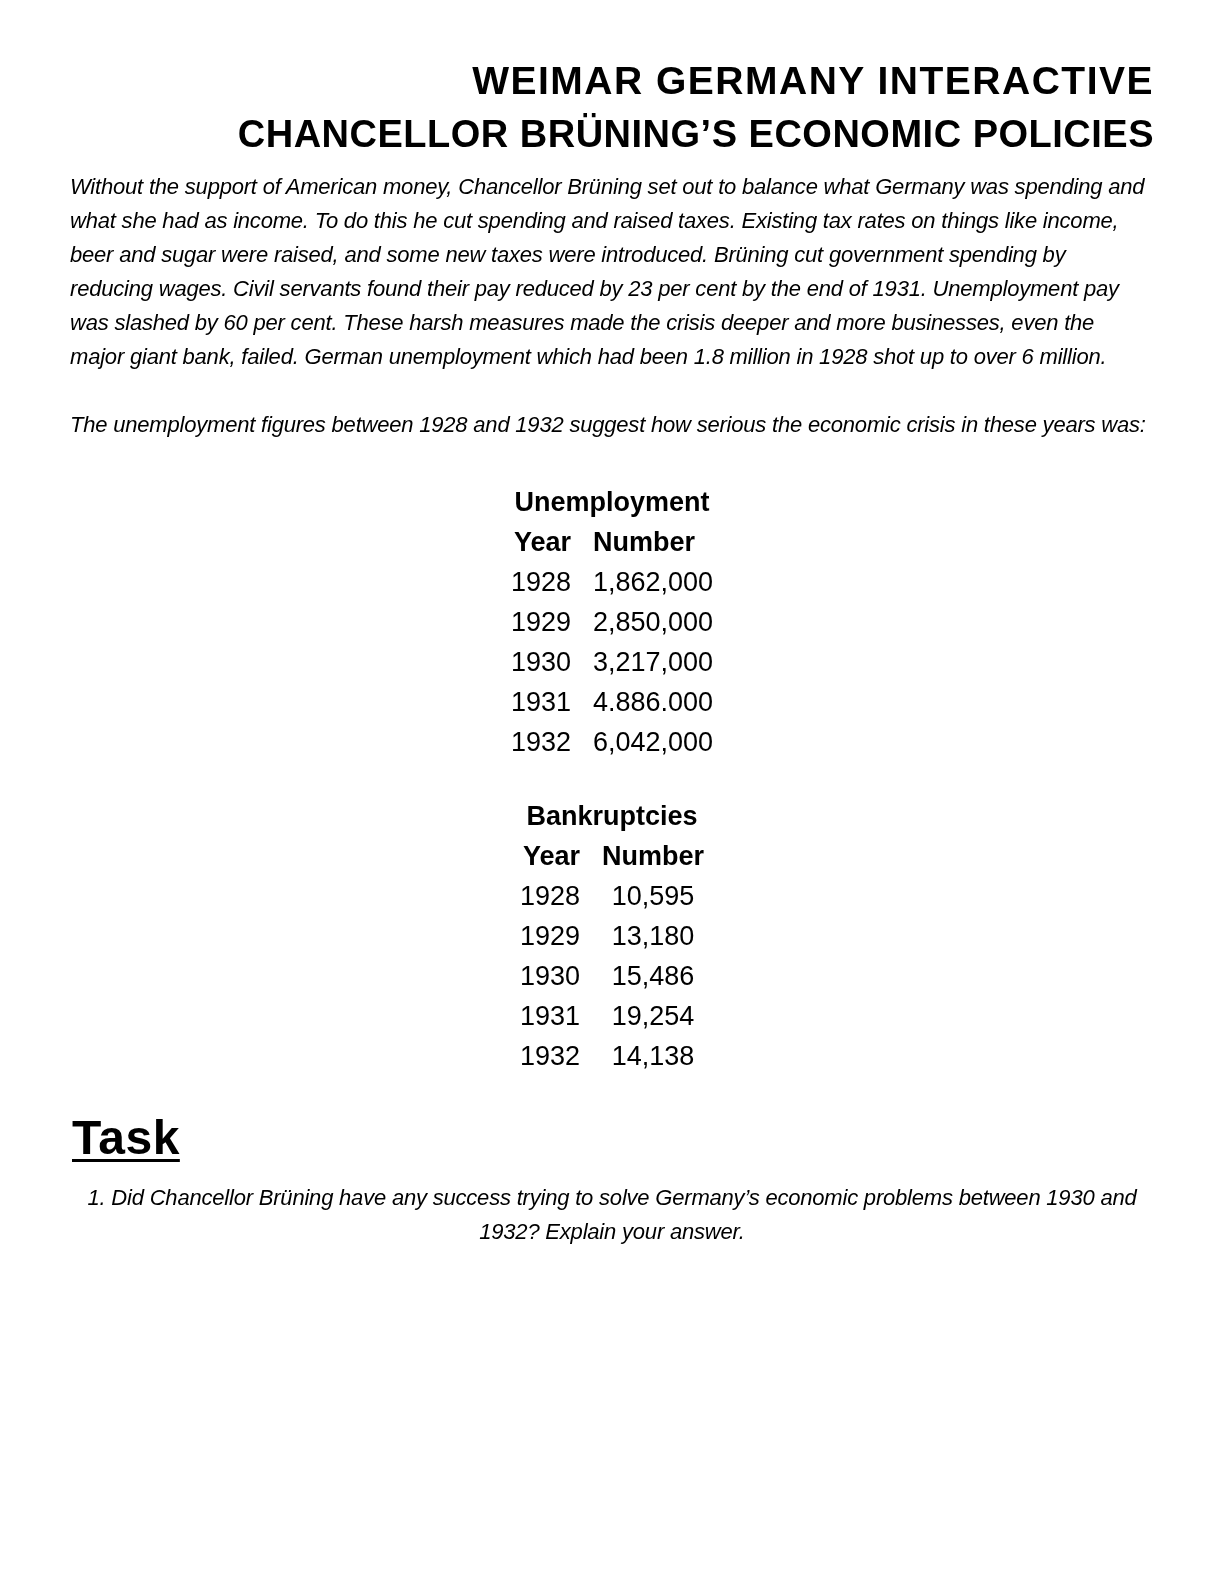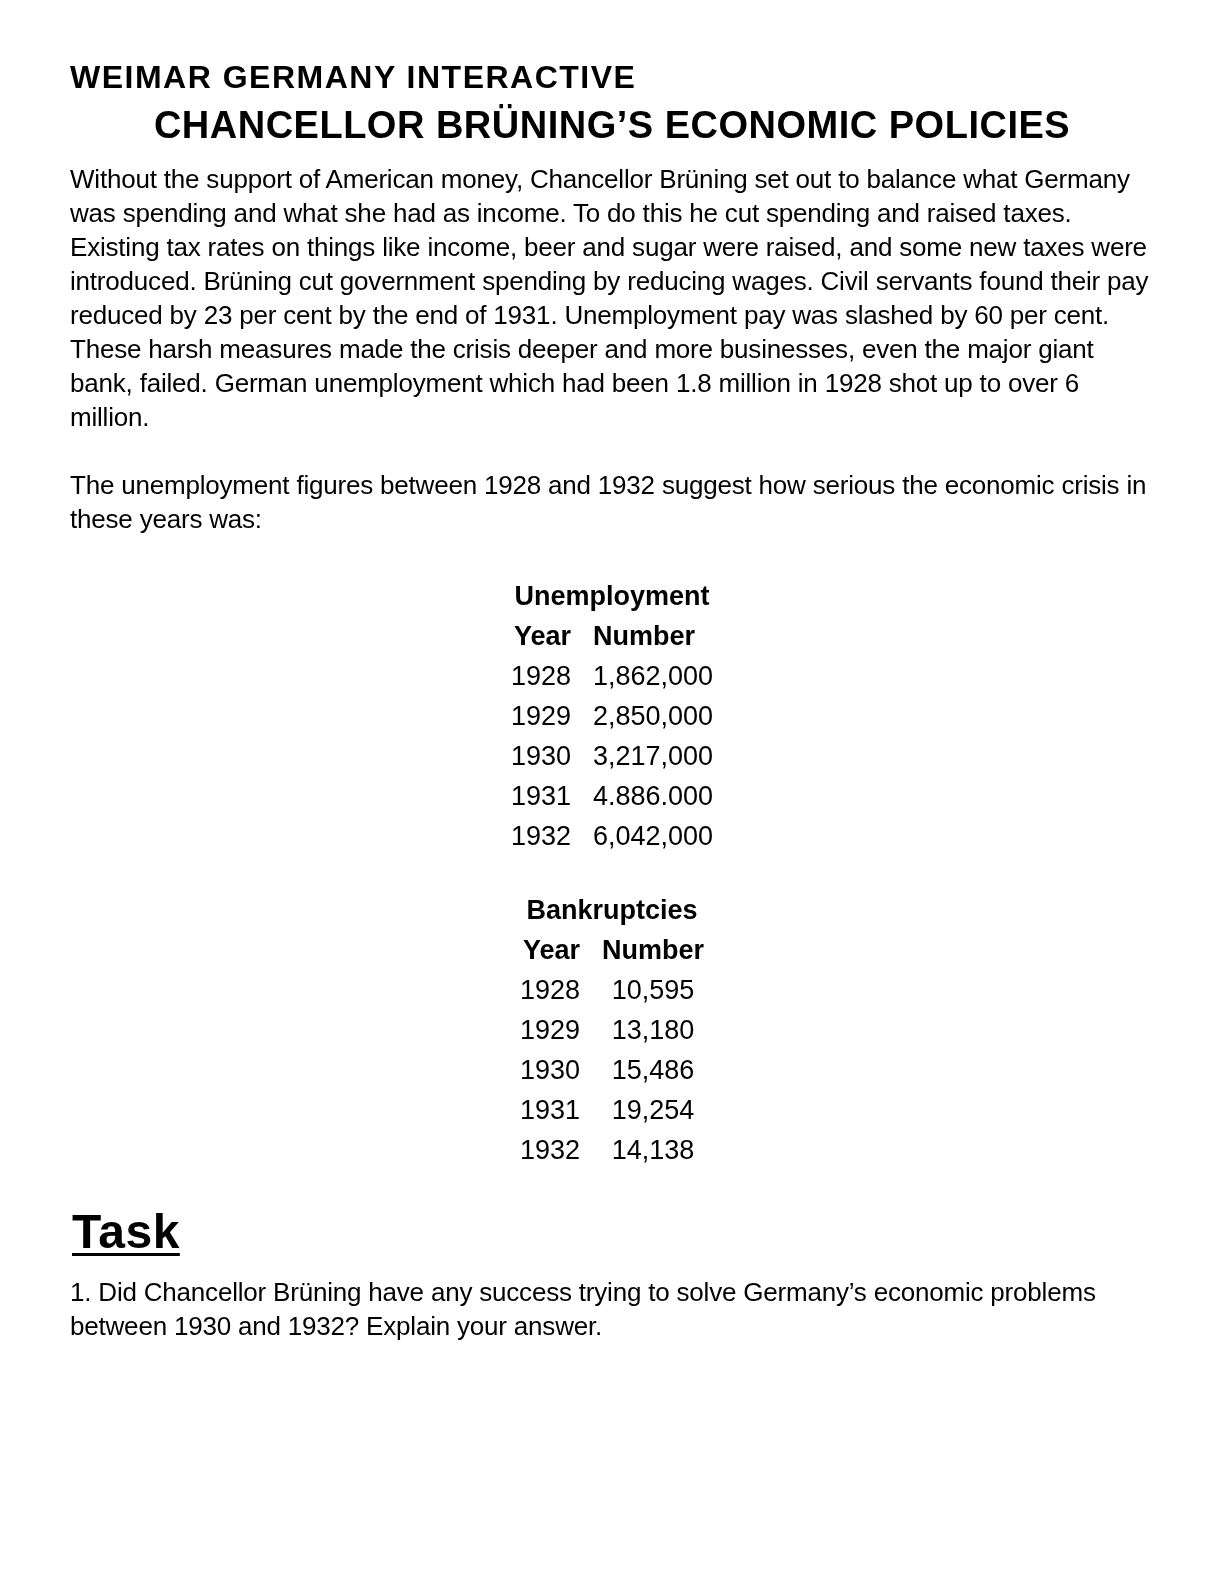--- a/index.html
+++ b/index.html
@@ -9,39 +9,40 @@
     height: 1584px;
     margin: 0 auto;
     background: #ffffff;
     color: #000000;
     font-family: "Liberation Sans", "DejaVu Sans", sans-serif;
     padding: 58px 70px 40px 70px;
     overflow: hidden;
   }
   .doc-title {
     margin: 0 0 8px 0;
-    text-align: left;
-    font-size: 32px;
+    text-align: right;
+    font-size: 39px;
     font-weight: bold;
     letter-spacing: 1.5px;
     line-height: 1.2;
   }
   .doc-subtitle {
     margin: 4px 0 14px 0;
-    text-align: center;
+    text-align: right;
     font-size: 38px;
     font-weight: bold;
     letter-spacing: 0.5px;
     line-height: 1.15;
   }
   .body-text {
     margin: 0 0 34px 0;
-    font-size: 26px;
+    font-size: 22px;
     line-height: 34px;
     letter-spacing: -0.2px;
+    font-style: italic;
   }
   .lead { margin-bottom: 40px; }
   .table-block {
     width: fit-content;
     margin: 0 auto 34px auto;
     text-align: center;
     font-size: 27px;
     line-height: 40px;
   }
   .table-title { font-weight: bold; text-align: center; }
@@ -53,21 +54,21 @@
   .cell-number { text-align: center; }
   .task-heading {
     margin: 2px 0 16px 2px;
     font-size: 48px;
     font-weight: bold;
     text-decoration: underline;
     text-decoration-thickness: 3px;
     text-underline-offset: 5px;
     letter-spacing: 0.5px;
   }
-  .task-question { margin: 0; }
+  .task-question { margin: 0; text-align: center; }
 </style>
 </head>
 <body>
 
 <div class="page">
 
   <h1 class="doc-title">WEIMAR GERMANY INTERACTIVE</h1>
 
   <h2 class="doc-subtitle">CHANCELLOR BRÜNING’S ECONOMIC POLICIES</h2>
 

